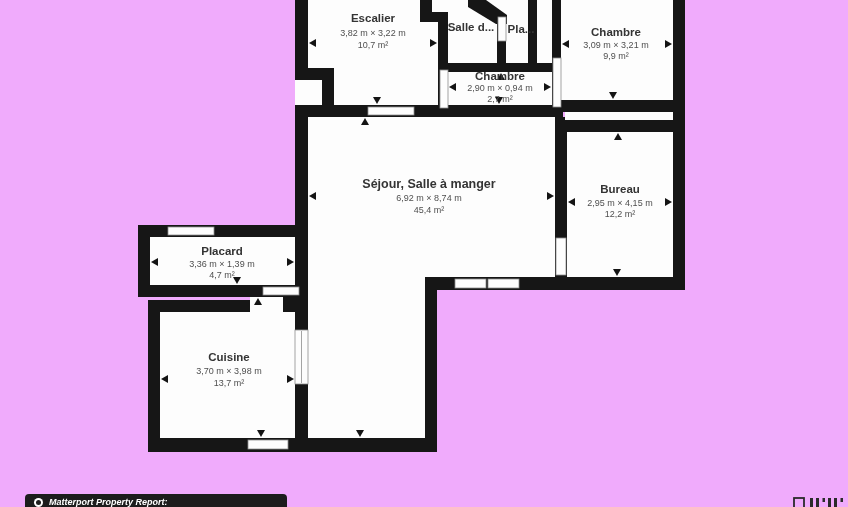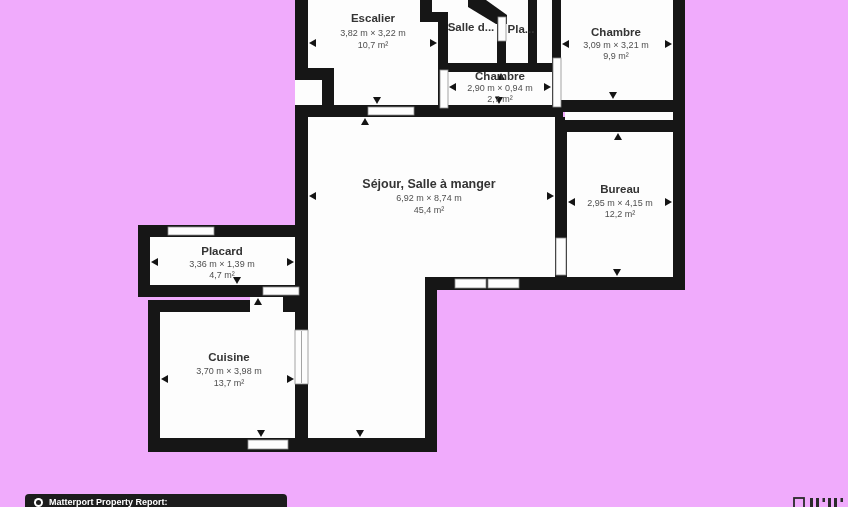--- a/index.html
+++ b/index.html
@@ -16,21 +16,21 @@
   .gap{fill:#fdfdfd;}
   .arrow{fill:#141414;}
   .rname{font-family:"Liberation Sans",sans-serif;font-size:11.5px;font-weight:bold;fill:#343434;text-anchor:middle;}
   .rname-lg{font-family:"Liberation Sans",sans-serif;font-size:12.5px;font-weight:bold;fill:#343434;text-anchor:middle;}
   .rdim{font-family:"Liberation Sans",sans-serif;font-size:9px;fill:#4f4f4f;text-anchor:middle;}
   .footer-bar{
     position:absolute;left:25px;top:494px;width:262px;height:13px;
     background:#1c1c1c;border-radius:4px 4px 0 0;
     display:flex;align-items:center;gap:6px;padding:3px 0 0 9px;
     box-sizing:border-box;color:#ffffff;font-size:9px;font-weight:bold;
-    overflow:hidden;white-space:nowrap;
+    overflow:hidden;white-space:nowrap;font-style:italic;
   }
   .footer-logo{
     width:9px;height:9px;border-radius:50%;background:#ffffff;flex:0 0 auto;
     position:relative;
   }
   .footer-logo::after{
     content:"";position:absolute;left:2px;top:2px;width:5px;height:5px;
     border-radius:50%;background:#1c1c1c;
   }
   .br-logo{position:absolute;right:2px;top:497px;width:78px;height:10px;overflow:hidden;}

